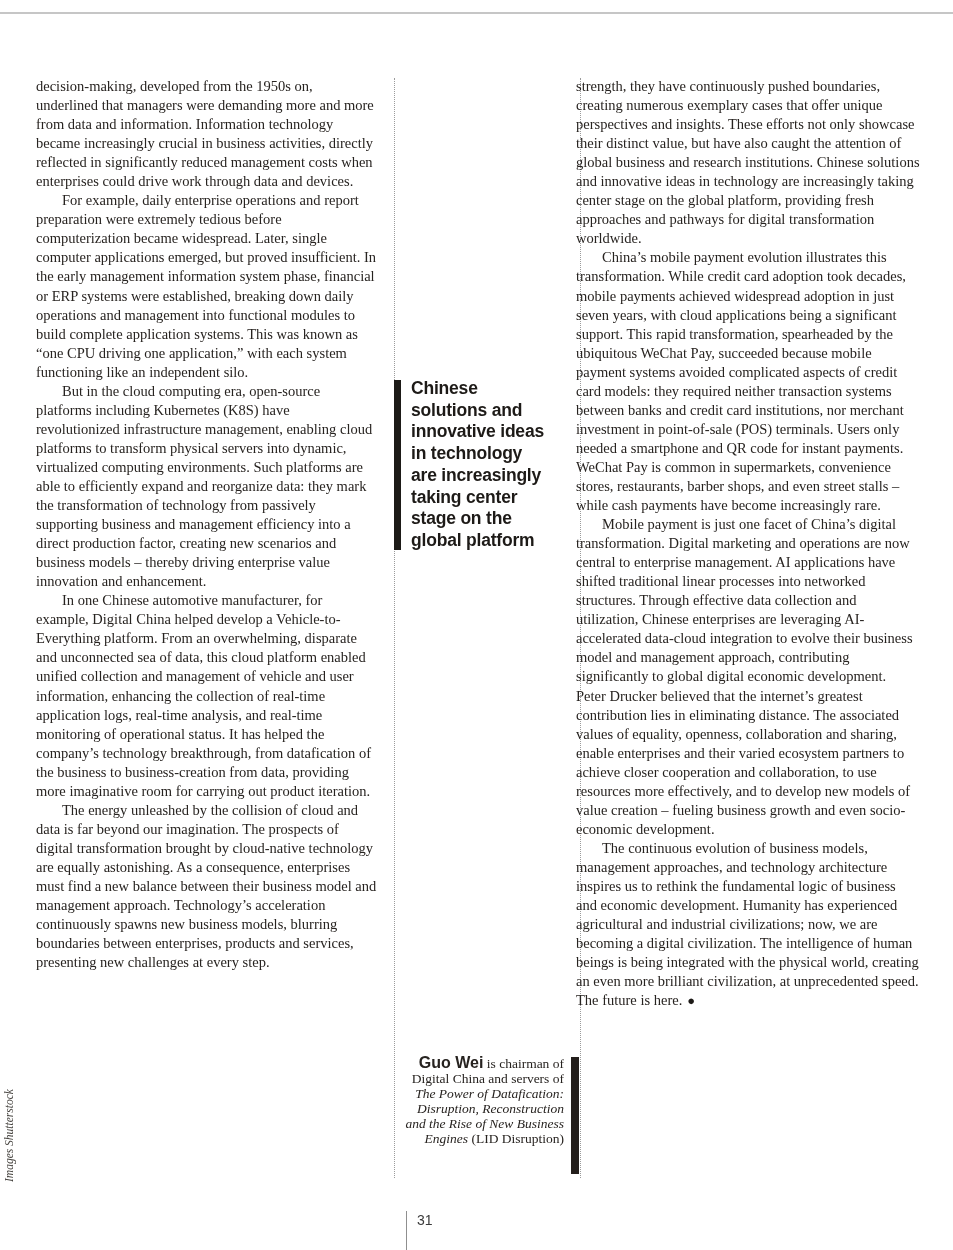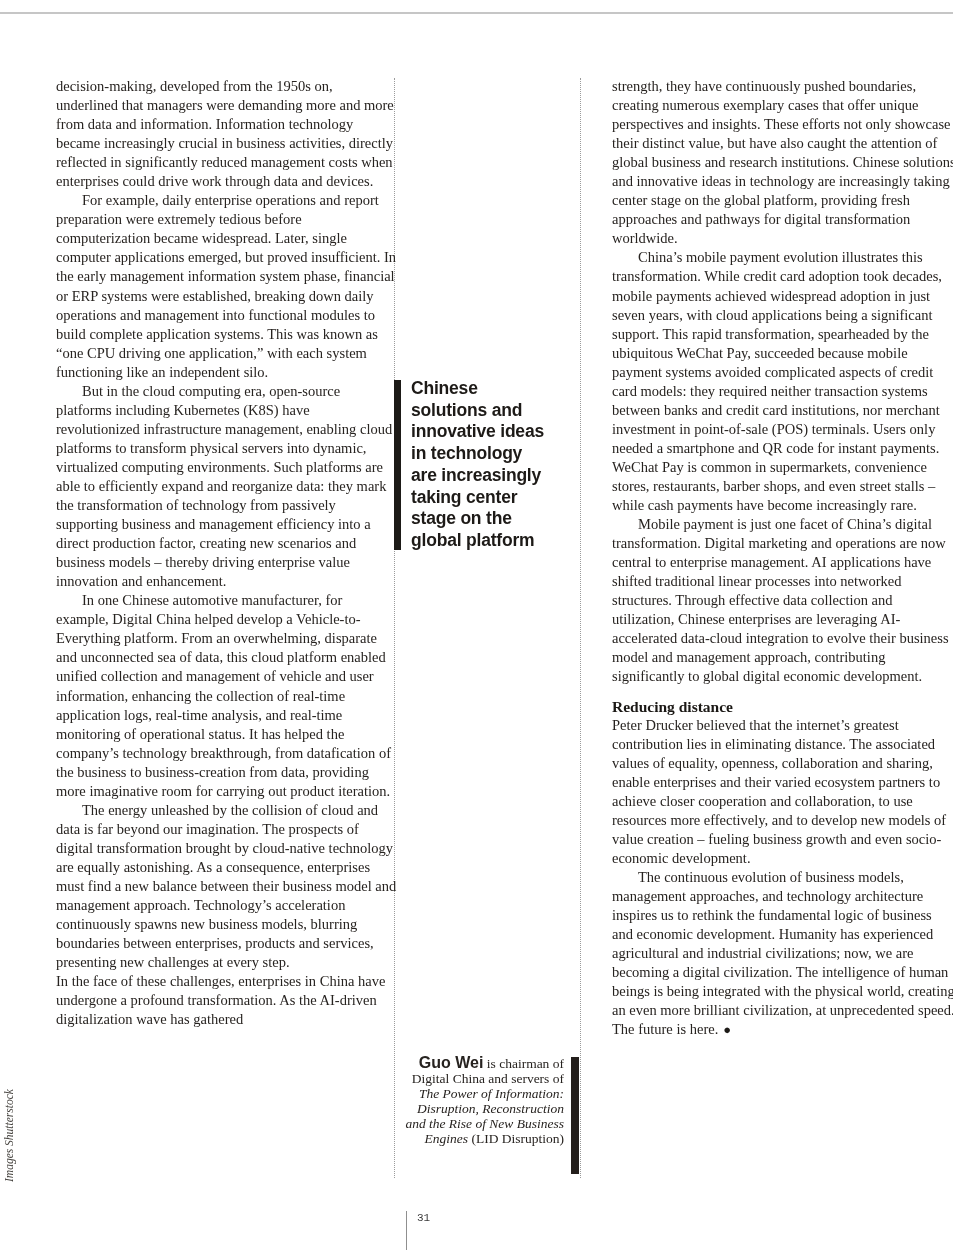--- a/index.html
+++ b/index.html
@@ -16,24 +16,23 @@
     position: absolute; top: 12px; left: 0;
     width: 953px; height: 2px;
     background: #c6c6c6;
   }
 
   
   .col {
     position: absolute; top: 77px;
     font-size: 14.5px; line-height: 19.05px;
     text-align: left;
-    margin-left: 20px;
   }
   .col-left  { left: 36px;  width: 341px; }
-  .col-right { left: 592px; width: 344px; }
+  .col-right { left: 576px; width: 344px; }
   .col p { margin: 0; }
   .col p.indent { text-indent: 26px; }
   .section-heading {
     font-size: 15.5px; font-weight: bold;
     color: #1b1815;
     margin: 10px 0 0 0;
     line-height: 19.05px;
   }
 
   
@@ -88,22 +87,22 @@
   .end-mark { margin-left: 5px; font-size: 13px; color: #1d1a17; }
 
   
   .footer-line {
     position: absolute; left: 406px; top: 1211px;
     height: 39px; width: 0;
     border-left: 1px solid #8f8f8f;
   }
   .page-number {
     position: absolute; left: 417px; top: 1212px;
-    font-family: Liberation Mono, monospace;
-    font-size: 11px; color: #3a3a3a; text-align: center;
+    font-family: Liberation Sans, sans-serif;
+    font-size: 14px; color: #3a3a3a; text-align: center;
   }
 
   
   .credit {
     position: absolute; left: 3px; top: 1080px;
     height: 102px;
     writing-mode: vertical-rl;
     transform: rotate(180deg);
     font-style: italic;
     font-size: 11.5px;
@@ -118,38 +117,36 @@
 
 <div class="separator sep-left"></div>
 <div class="separator sep-right"></div>
 
 <section class="col col-left">
   <p>decision-making, developed from the 1950s on, underlined that managers were demanding more and more from data and information. Information technology became increasingly crucial in business activities, directly reflected in significantly reduced management costs when enterprises could drive work through data and devices.</p>
   <p class="indent">For example, daily enterprise operations and report preparation were extremely tedious before computerization became widespread. Later, single computer applications emerged, but proved insufficient. In the early management information system phase, financial or ERP systems were established, breaking down daily operations and management into functional modules to build complete application systems. This was known as “one CPU driving one application,” with each system functioning like an independent silo.</p>
   <p class="indent">But in the cloud computing era, open-source platforms including Kubernetes (K8S) have revolutionized infrastructure management, enabling cloud platforms to transform physical servers into dynamic, virtualized computing environments. Such platforms are able to efficiently expand and reorganize data: they mark the transformation of technology from passively supporting business and management efficiency into a direct production factor, creating new scenarios and business models – thereby driving enterprise value innovation and enhancement.</p>
   <p class="indent">In one Chinese automotive manufacturer, for example, Digital China helped develop a Vehicle-to-Everything platform. From an overwhelming, disparate and unconnected sea of data, this cloud platform enabled unified collection and management of vehicle and user information, enhancing the collection of real-time application logs, real-time analysis, and real-time monitoring of operational status. It has helped the company’s technology breakthrough, from datafication of the business to business-creation from data, providing more imaginative room for carrying out product iteration.</p>
   <p class="indent">The energy unleashed by the collision of cloud and data is far beyond our imagination. The prospects of digital transformation brought by cloud-native technology are equally astonishing. As a consequence, enterprises must find a new balance between their business model and management approach. Technology’s acceleration continuously spawns new business models, blurring boundaries between enterprises, products and services, presenting new challenges at every step.</p>
-  <p>In the face of these challenges, enterprises in China have undergone a profound transformation. As the AI-driven digitalization wave has gathered</p>
 </section>
 
 <aside class="pullquote">
   <div class="pq-bar"></div>
   <p class="pq-text">Chinese<br>solutions and<br>innovative ideas<br>in technology<br>are increasingly<br>taking center<br>stage on the<br>global platform</p>
 </aside>
 
 <section class="col col-right">
   <p>strength, they have continuously pushed boundaries, creating numerous exemplary cases that offer unique perspectives and insights. These efforts not only showcase their distinct value, but have also caught the attention of global business and research institutions. Chinese solutions and innovative ideas in technology are increasingly taking center stage on the global platform, providing fresh approaches and pathways for digital transformation worldwide.</p>
   <p class="indent">China’s mobile payment evolution illustrates this transformation. While credit card adoption took decades, mobile payments achieved widespread adoption in just seven years, with cloud applications being a significant support. This rapid transformation, spearheaded by the ubiquitous WeChat Pay, succeeded because mobile payment systems avoided complicated aspects of credit card models: they required neither transaction systems between banks and credit card institutions, nor merchant investment in point-of-sale (POS) terminals. Users only needed a smartphone and QR code for instant payments. WeChat Pay is common in supermarkets, convenience stores, restaurants, barber shops, and even street stalls – while cash payments have become increasingly rare.</p>
   <p class="indent">Mobile payment is just one facet of China’s digital transformation. Digital marketing and operations are now central to enterprise management. AI applications have shifted traditional linear processes into networked structures. Through effective data collection and utilization, Chinese enterprises are leveraging AI-accelerated data-cloud integration to evolve their business model and management approach, contributing significantly to global digital economic development.</p>
-  <h3 class="section-heading">Reducing distance</h3>
   <p>Peter Drucker believed that the internet’s greatest contribution lies in eliminating distance. The associated values of equality, openness, collaboration and sharing, enable enterprises and their varied ecosystem partners to achieve closer cooperation and collaboration, to use resources more effectively, and to develop new models of value creation – fueling business growth and even socio-economic development.</p>
   <p class="indent"><span>The continuous evolution of business models, management approaches, and technology architecture inspires us to rethink the fundamental logic of business and economic development. Humanity has experienced agricultural and industrial civilizations; now, we are becoming a digital civilization. The intelligence of human beings is being integrated with the physical world, creating an even more brilliant civilization, at unprecedented speed. The future is here.</span><span class="end-mark">●</span></p>
 </section>
 
 <aside class="bio">
-  <span class="bio-name">Guo Wei</span><span> is chairman of Digital China and servers of </span><span class="bio-book">The Power of Information: Disruption, Reconstruction and the Rise of New Business Engines</span><span> (LID Disruption)</span>
+  <span class="bio-name">Guo Wei</span><span> is chairman of Digital China and servers of </span><span class="bio-book">The Power of Datafication: Disruption, Reconstruction and the Rise of New Business Engines</span><span> (LID Disruption)</span>
 </aside>
 <div class="bio-bar"></div>
 
 <div class="credit">Images Shutterstock</div>
 
 <div class="footer-line"></div>
 <div class="page-number">31</div>
 
 </body></html>

